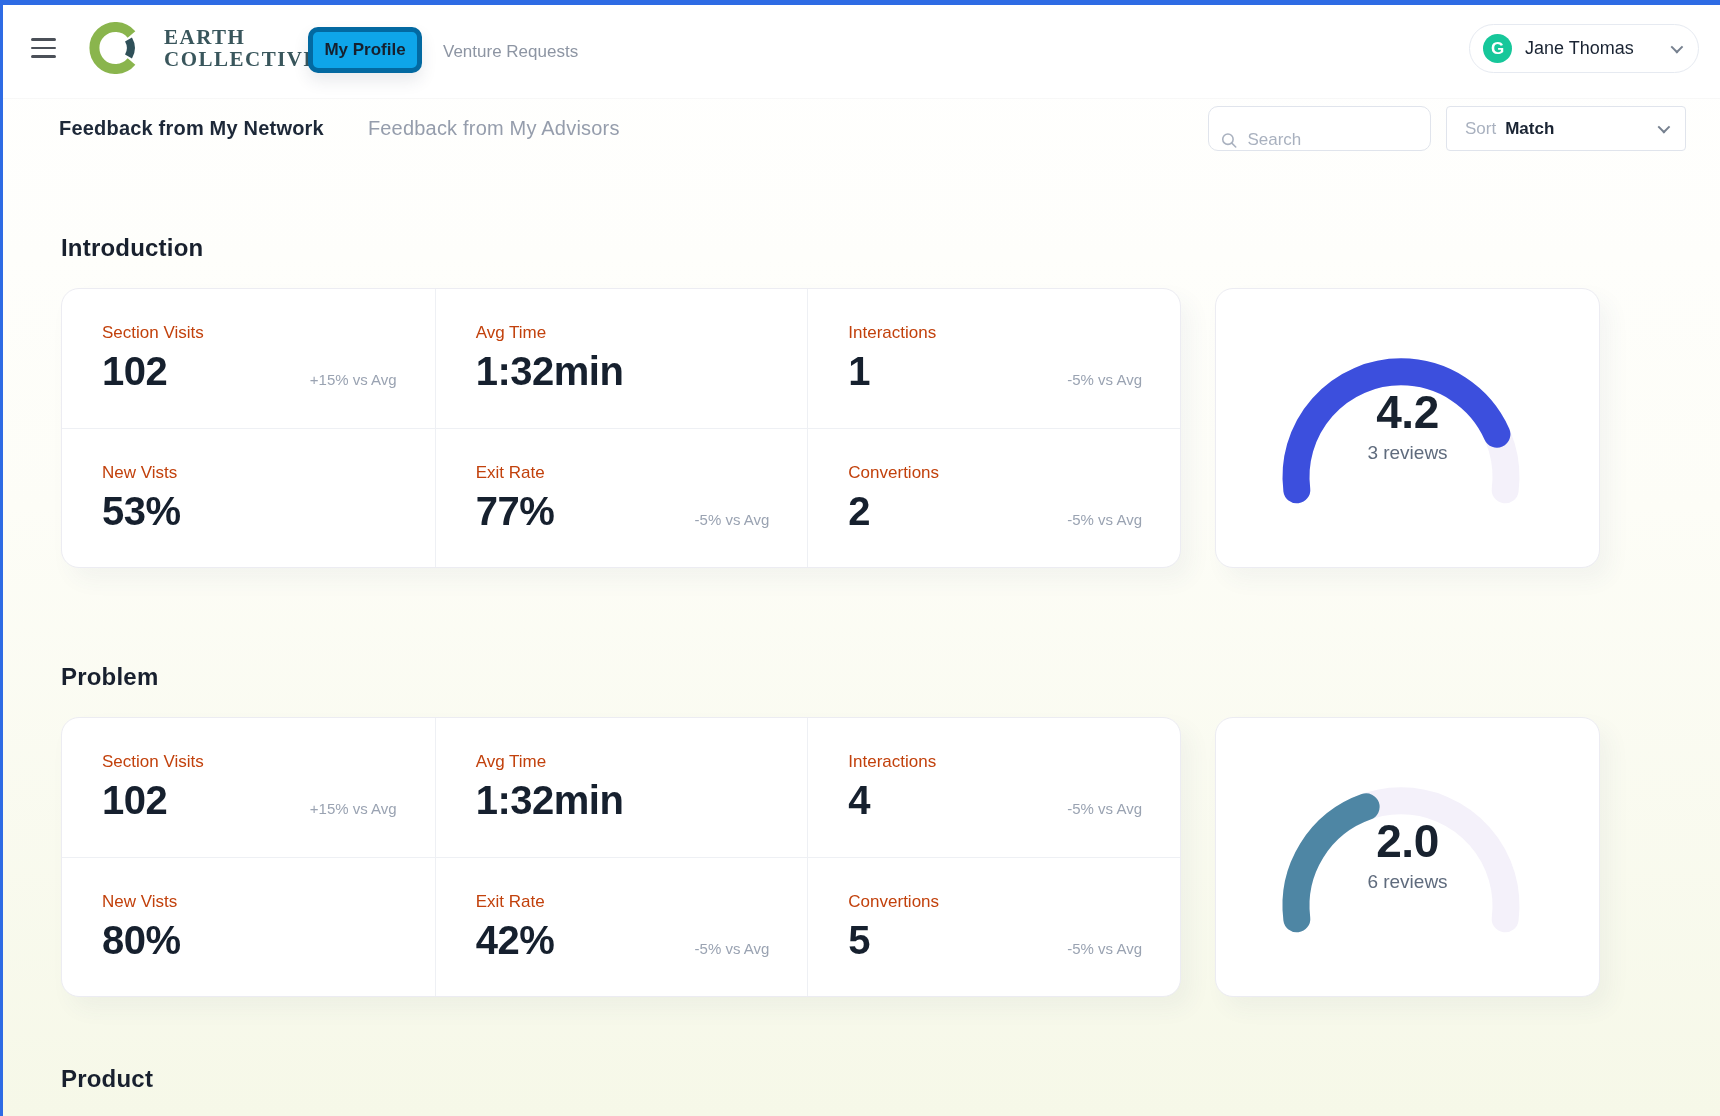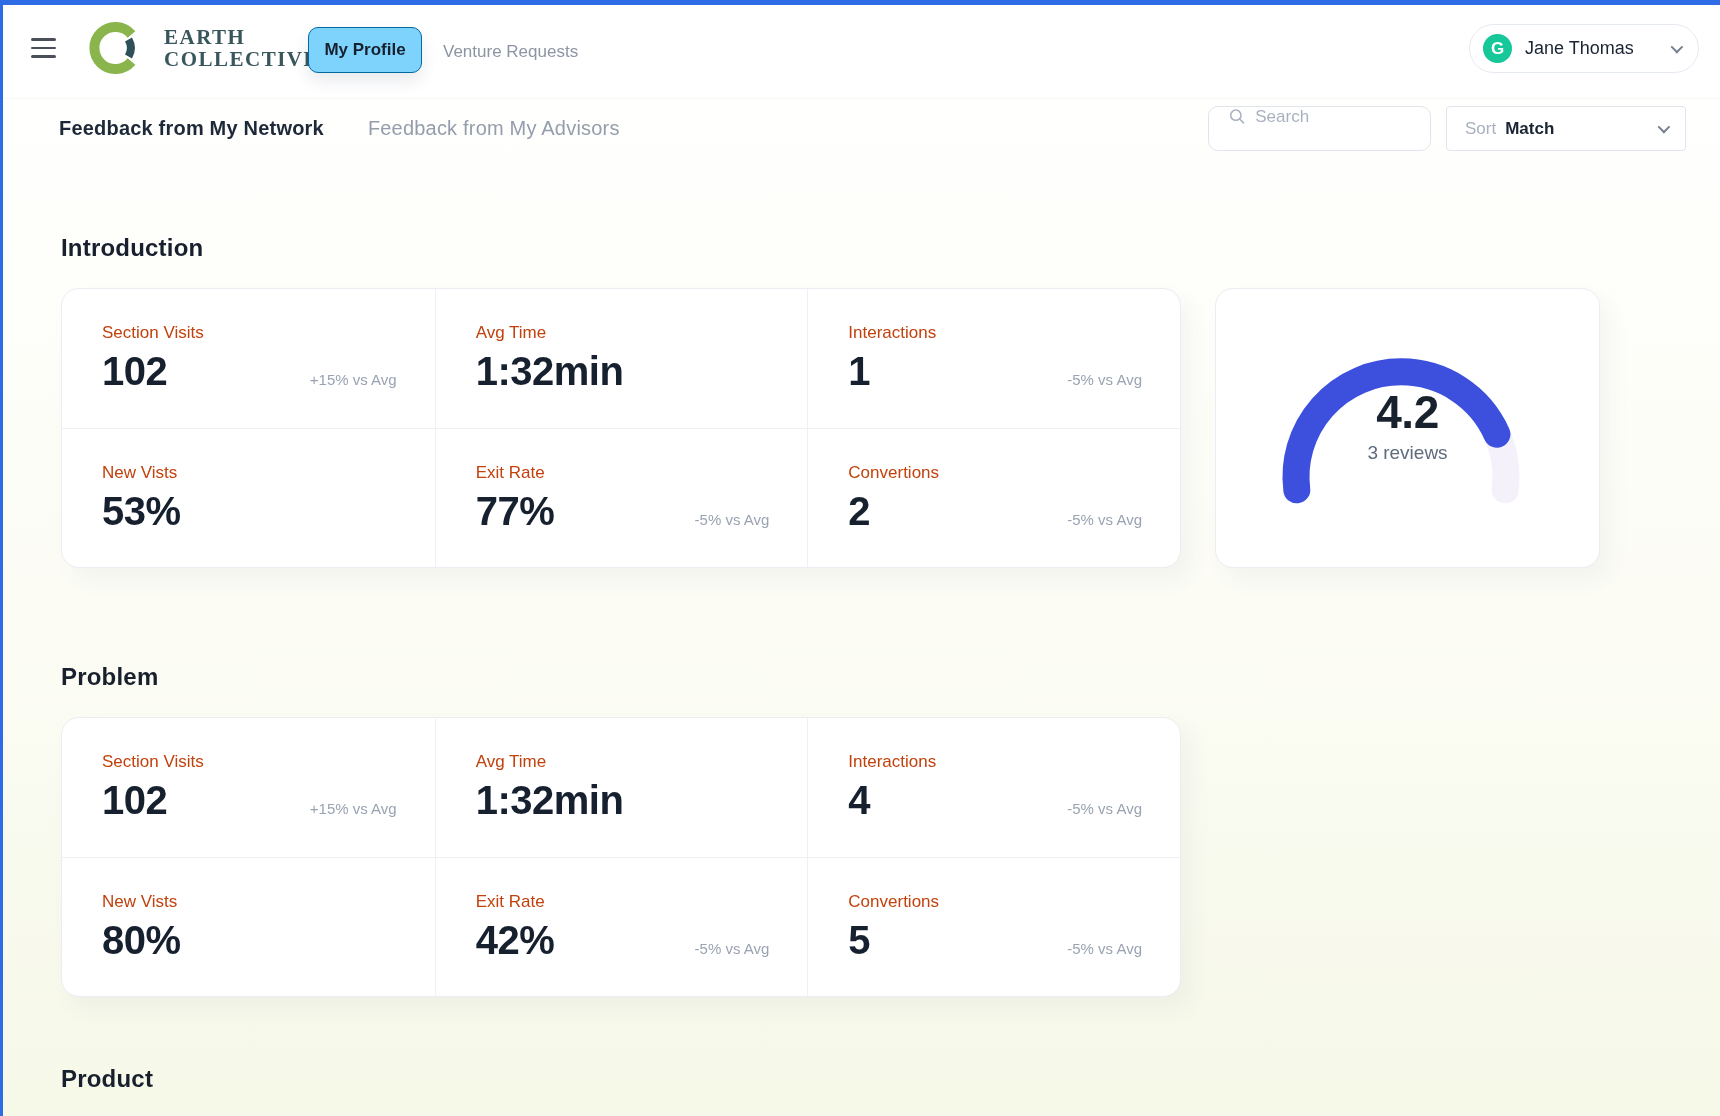--- a/index.html
+++ b/index.html
@@ -11,39 +11,39 @@
     border-top:5px solid #2e6be4; border-left:3px solid #2e6be4;
   }
   
   .header{ position:absolute; left:0; top:0; width:100%; height:93px; background:#ffffff;
            box-shadow:0 1px 0 rgba(20,30,60,0.03); }
   .hamburger{ position:absolute; left:28px; top:33px; width:25px; height:20px; cursor:pointer; }
   .hamburger span{ display:block; height:2.5px; background:#4b5058; border-radius:2px; margin-bottom:6px; }
   .logo{ position:absolute; left:85px; top:17px; display:flex; align-items:center; gap:24px; }
   .logo-text{ font-family:"Liberation Serif","DejaVu Serif",serif; color:#39565c;
               font-size:21px; font-weight:700; letter-spacing:1.5px; line-height:22px; }
-  .nav-btn{ position:absolute; left:305px; top:22px; width:114px; height:46px; background:#7dd3fc;
-            border:1px solid #0369a1; border-radius:10px; box-shadow:0 8px 16px rgba(40,50,80,0.10);
+  .nav-btn{ position:absolute; left:305px; top:22px; width:114px; height:46px; background:#0ea5e9;
+            border:5px solid #0369a1; border-radius:10px; box-shadow:0 8px 16px rgba(40,50,80,0.10);
             font-size:17px; font-weight:600; color:#16202e; display:flex; align-items:center; justify-content:center; cursor:pointer;}
   .nav-link{ position:absolute; left:440px; top:0; height:93px; display:flex; align-items:center;
              font-size:17px; color:#8d95a3; cursor:pointer; }
   .user-chip{ position:absolute; left:1466px; top:19px; width:230px; height:49px; border:1px solid #e6eaf1;
               border-radius:25px; background:#fff; display:flex; align-items:center; padding:0 18px 0 13px; cursor:pointer;}
   .avatar{ width:29px; height:29px; border-radius:50%; background:#16c79a; color:#fff; font-weight:700;
            font-size:17px; display:flex; align-items:center; justify-content:center; }
   .user-name{ margin-left:13px; font-size:18px; color:#1a2433; flex:1; }
   .chev{ width:9px; height:9px; border-right:2px solid #76808f; border-bottom:2px solid #76808f;
          transform:rotate(45deg) translateY(-2px); }
   
   .tabs{ position:absolute; left:56px; top:101px; height:45px; display:flex; gap:44px; align-items:center; }
   .tab{ font-size:20px; letter-spacing:0.2px; cursor:pointer; }
   .tab.active{ font-weight:700; color:#1d2838; }
   .tab.inactive{ color:#959dac; }
   .search-box{ position:absolute; left:1205px; top:101px; width:223px; height:45px; border:1px solid #e0e4ec;
-               border-radius:10px; background:#ffffff; display:flex; align-items:flex-start; padding:0 20px; }
+               border-radius:10px; background:#ffffff; display:flex; align-items:flex-end; padding:0 12px; }
   .search-box input{ border:none; outline:none; font-size:17px; color:#1a2433; width:100%; margin-left:10px;
                      background:transparent; font-family:inherit; }
   .search-box input::placeholder{ color:#a9b1bf; }
   .sort-box{ position:absolute; left:1443px; top:101px; width:240px; height:45px; border:1px solid #e0e4ec;
              border-radius:4px; background:#ffffff; display:flex; align-items:center; padding:0 18px; cursor:pointer; }
   .sort-label{ font-size:17px; color:#a9b1bf; margin-right:9px; }
   .sort-value{ font-size:17px; color:#1a2433; font-weight:600; flex:1; }
   
   .section{ position:absolute; left:58px; width:1604px; }
   .section h2{ font-size:24px; font-weight:700; color:#18202e; letter-spacing:0.2px; }
@@ -220,20 +220,30 @@
         </div>
         <div class="cell bl bt">
           <div class="m-label">Convertions</div>
           <div class="m-row">
             <div class="m-value">5</div>
             <div class="m-delta">-5% vs Avg</div>
           </div>
         </div>
       </div>
 
+      <div class="gauge-card">
+        <svg width="385" height="280" viewBox="0 0 385 280">
+          <path d="M 80.8 200.8 A 105 105 0 1 1 289.2 200.8" fill="none" stroke-width="27" stroke-linecap="round" stroke="#f4f1fa"></path>
+          <path d="M 80.8 200.8 A 105 105 0 1 1 289.2 200.8" fill="none" stroke-width="27" stroke-linecap="round" pathLength="100" stroke="#4e86a4" stroke-dasharray="40 100"></path>
+        </svg>
+        <div class="gauge-text">
+          <div class="g-score">2.0</div>
+          <div class="g-reviews">6 reviews</div>
+        </div>
+      </div>
     </div>
   </div>
 
   <div class="section" style="top:1060px;">
     <h2>Product</h2>
   </div>
 
 </div>
 
 </body></html>

